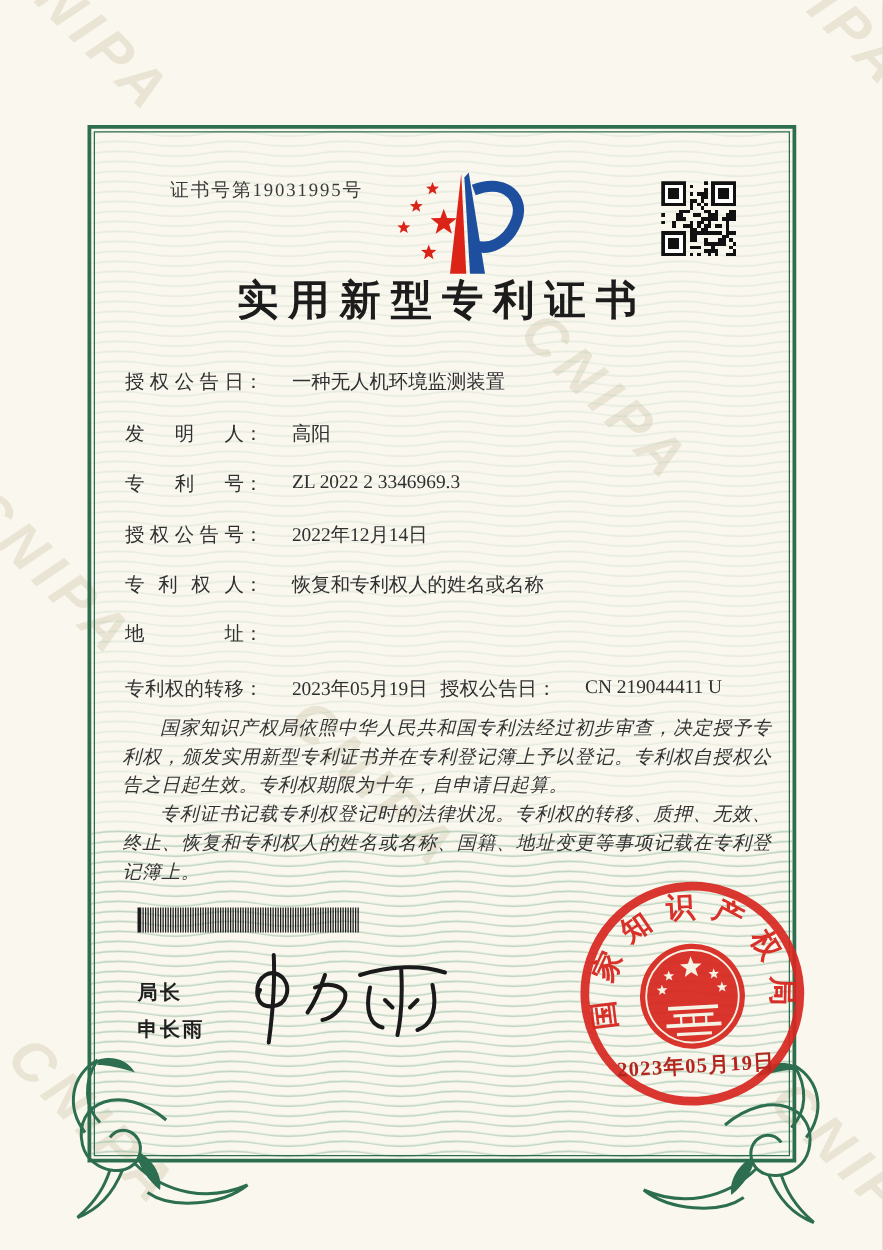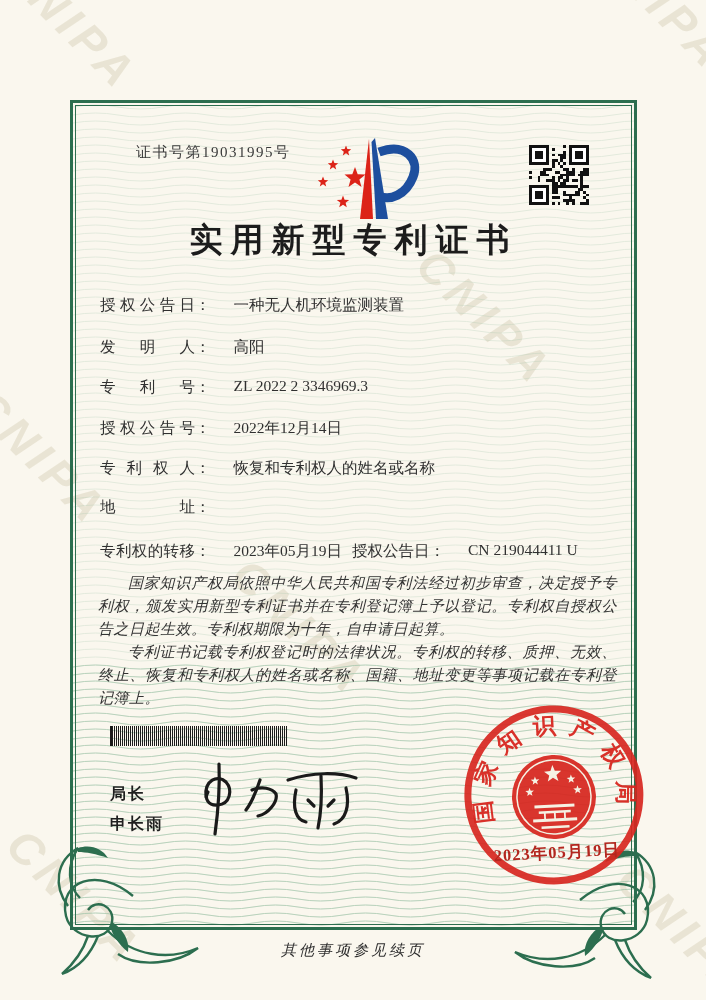--- a/index.html
+++ b/index.html
@@ -317,15 +317,14 @@
       <path d="M70,95 C95,120 130,125 160,112 C140,128 100,132 80,118"></path>
       <path d="M30,70 C15,50 18,25 40,12 C28,30 30,50 42,62"></path>
       <path d="M60,100 C52,120 40,132 24,138 C40,124 46,112 50,100"></path>
     </g>
     <g fill="#2c6e4f">
       <path d="M74,86 C84,92 92,104 90,116 C80,108 74,98 72,90 Z"></path>
       <path d="M40,12 C52,8 64,12 70,22 C58,18 48,16 40,16 Z"></path>
     </g>
   </svg>
 
-  <div class="abs" id="cont-note">其他事项参见续页</div>
 
 </div>
 
 </body></html>

